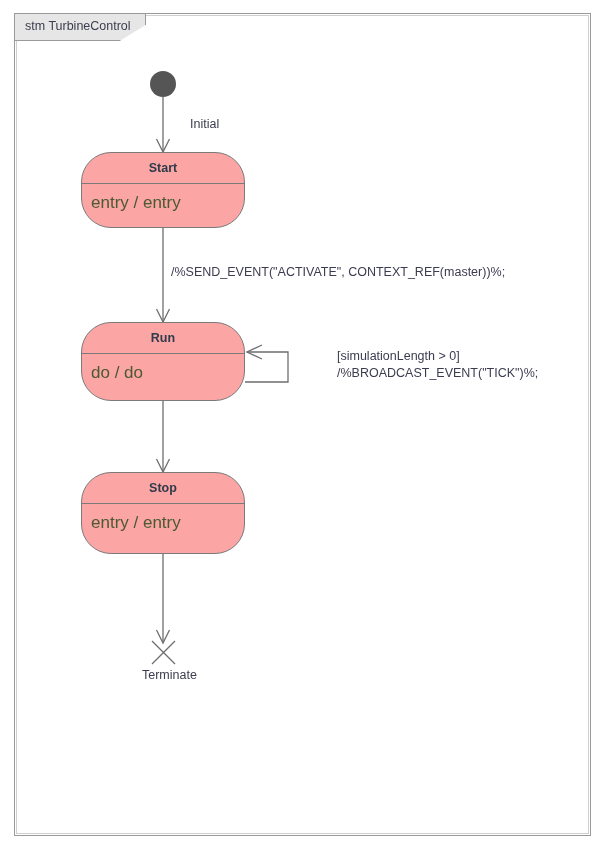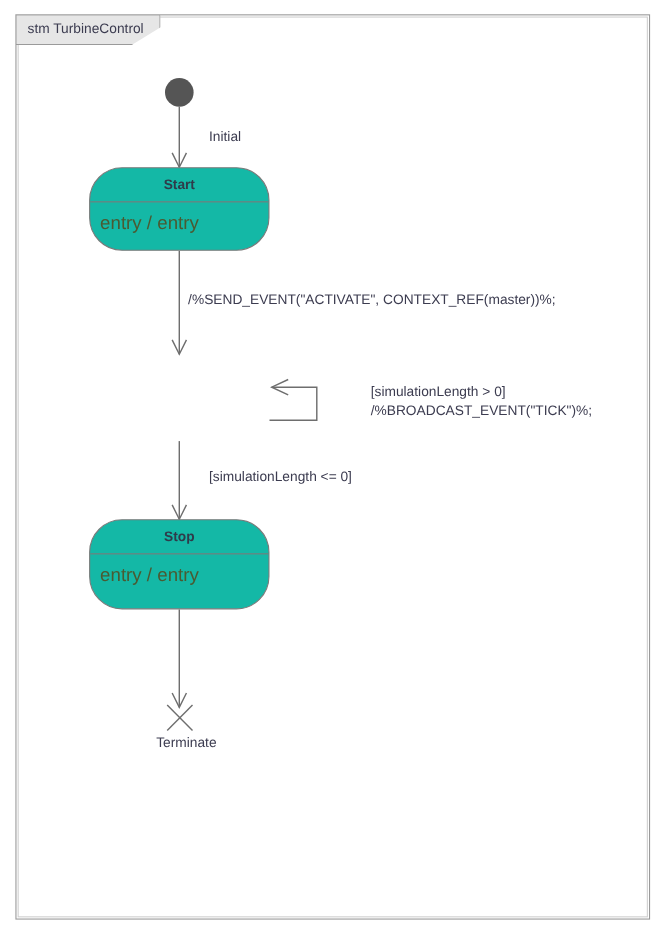--- a/index.html
+++ b/index.html
@@ -71,21 +71,21 @@
     top: 0;
     width: 607px;
     height: 848px;
     overflow: visible;
   }
 
   
   .state {
     position: absolute;
     box-sizing: border-box;
-    background: #14b8a6;
+    background: #fca5a5;
     border: 1.2px solid #7a7a7a;
     border-radius: 30px;
     overflow: hidden;
   }
   .state-title {
     height: 30px;
     line-height: 30px;
     text-align: center;
     font-size: 12.5px;
     font-weight: bold;
@@ -156,27 +156,30 @@
 
   <div class="node-label" style="left:190px; top:117px;text-align:center;">Initial</div>
 
   <div class="state" style="left:81px; top:152px; width:164px; height:76px;">
     <div class="state-title">Start</div>
     <div class="state-body">entry / entry</div>
   </div>
 
   <div class="edge-label" style="left:171px; top:264px;">/%SEND_EVENT("ACTIVATE", CONTEXT_REF(master))%;</div>
 
+  <div class="state" style="left:81px; top:322px; width:164px; height:79px;">
+    <div class="state-title">Run</div>
+    <div class="state-body">do / do</div>
+  </div>
 
   <div class="edge-label center" style="left:337px; top:348px; width:230px; text-align:left;">
     <div>[simulationLength &gt; 0]</div>
     <div>/%BROADCAST_EVENT("TICK")%;</div>
   </div>
 
-  <div class="edge-label" style="left:190px; top:425px;">[simulationLength &lt;= 0]</div>
 
   <div class="state" style="left:81px; top:472px; width:164px; height:82px;">
     <div class="state-title">Stop</div>
     <div class="state-body">entry / entry</div>
   </div>
 
   <div class="node-label" style="left:142px; top:668px;">Terminate</div>
 
 </div>
 

